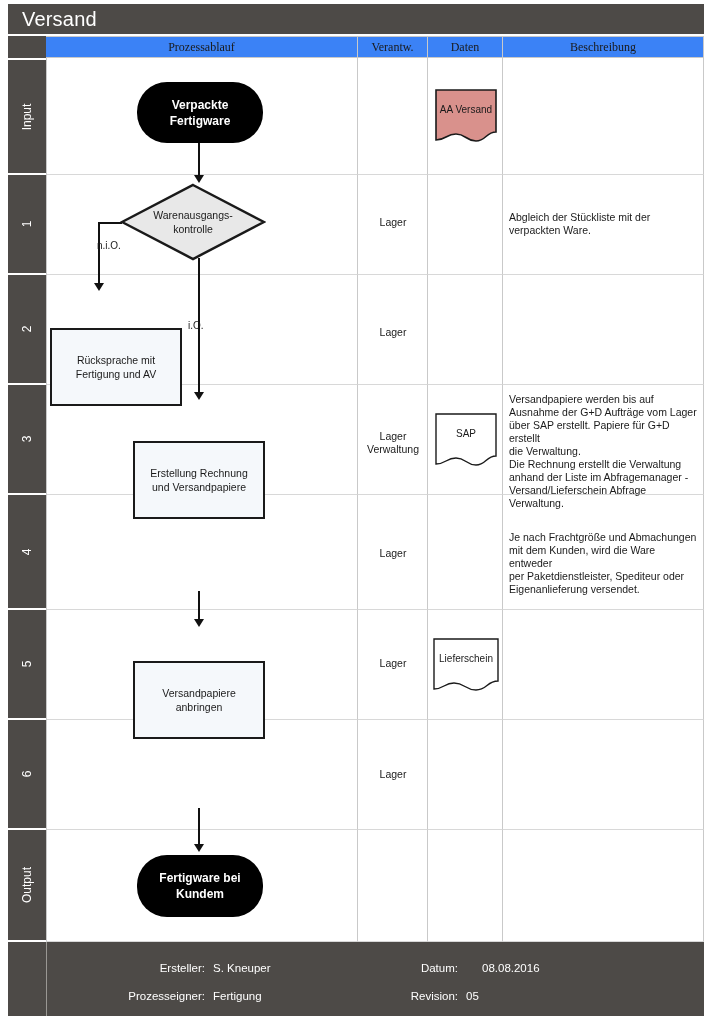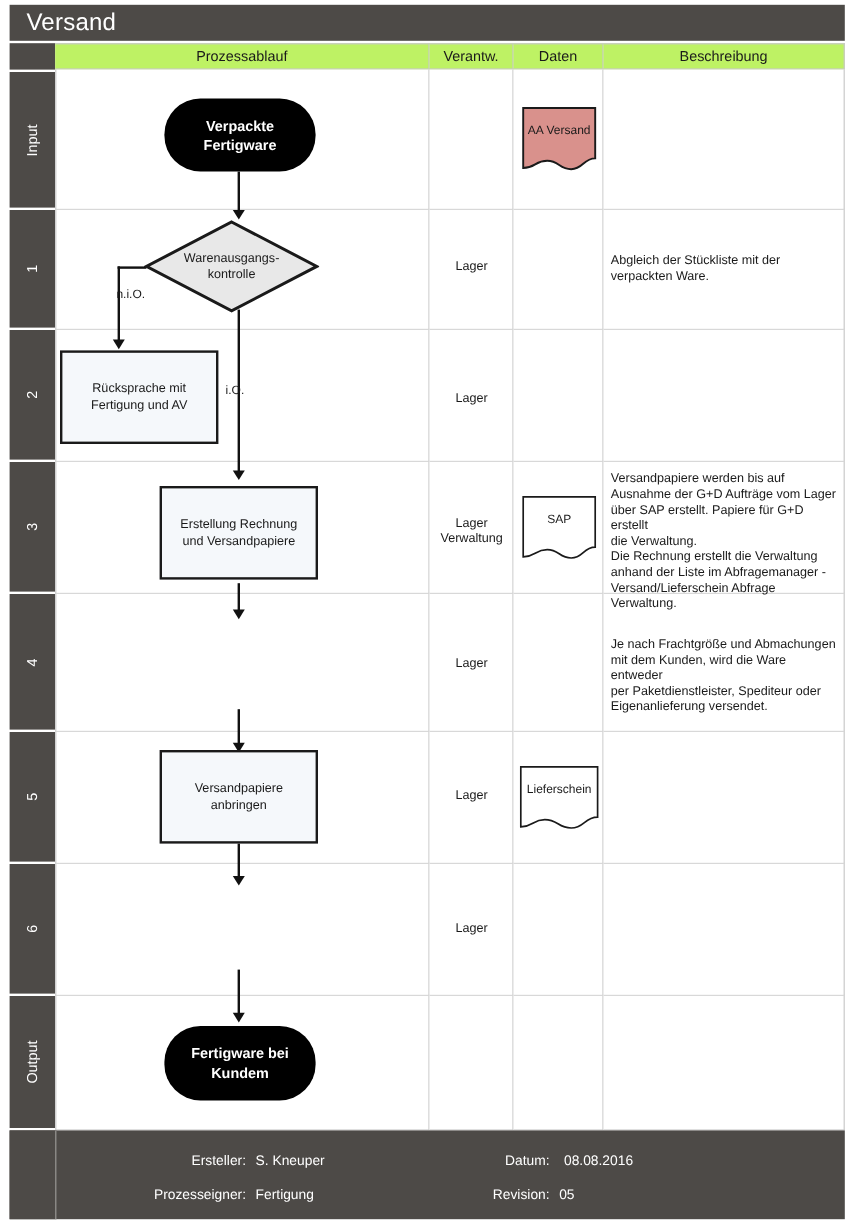--- a/index.html
+++ b/index.html
@@ -33,25 +33,26 @@
   }
 
   
   .col-header {
     position: absolute;
     top: 36px;
     height: 22px;
     border: 1px solid #c9c9c9;
     border-left: none;
     box-sizing: border-box;
-    background: #bef264;
+    background: #3b82f6;
     font-size: 12px;
     line-height: 20px;
     text-align: center;
     color: #1a1a1a;
+    font-family: Liberation Serif, serif;
   }
   .header-stub {
     position: absolute;
     left: 8px;
     top: 36px;
     width: 38px;
     height: 22px;
     background: #4d4a47;
   }
 
@@ -113,20 +114,21 @@
     font-size: 12px;
     font-weight: bold;
     line-height: 16px;
   }
   .process {
     background: #f5f8fb;
     border: 2px solid #1a1a1a;
     color: #1a1a1a;
     font-size: 10.5px;
     line-height: 14px;
+    margin-top: 36px;
   }
   .decision-wrap {
     position: absolute;
   }
   .decision-label {
     position: absolute;
     left: 0;
     top: 0;
     width: 100%;
     height: 100%;
@@ -368,18 +370,18 @@
 per Paketdienstleister, Spediteur oder
 Eigenanlieferung versendet.</div>
 
   <div class="footer">
     <div class="footer-stub"></div>
     <div class="foot-row foot-label" style="left:40px; top:20px; width:157px;">Ersteller:</div>
     <div class="foot-row foot-value" style="left:205px; top:20px;">S. Kneuper</div>
     <div class="foot-row foot-label" style="left:40px; top:48px; width:157px;">Prozesseigner:</div>
     <div class="foot-row foot-value" style="left:205px; top:48px;">Fertigung</div>
     <div class="foot-row foot-label" style="left:330px; top:20px; width:120px;">Datum:</div>
-    <div class="foot-row foot-value" style="left:462px; top:20px;">08.08.2016</div>
+    <div class="foot-row foot-value" style="left:474px; top:20px;">08.08.2016</div>
     <div class="foot-row foot-label" style="left:330px; top:48px; width:120px;text-align:right;">Revision:</div>
     <div class="foot-row foot-value" style="left:458px; top:48px;">05</div>
   </div>
 
 </div>
 
 </body></html>

